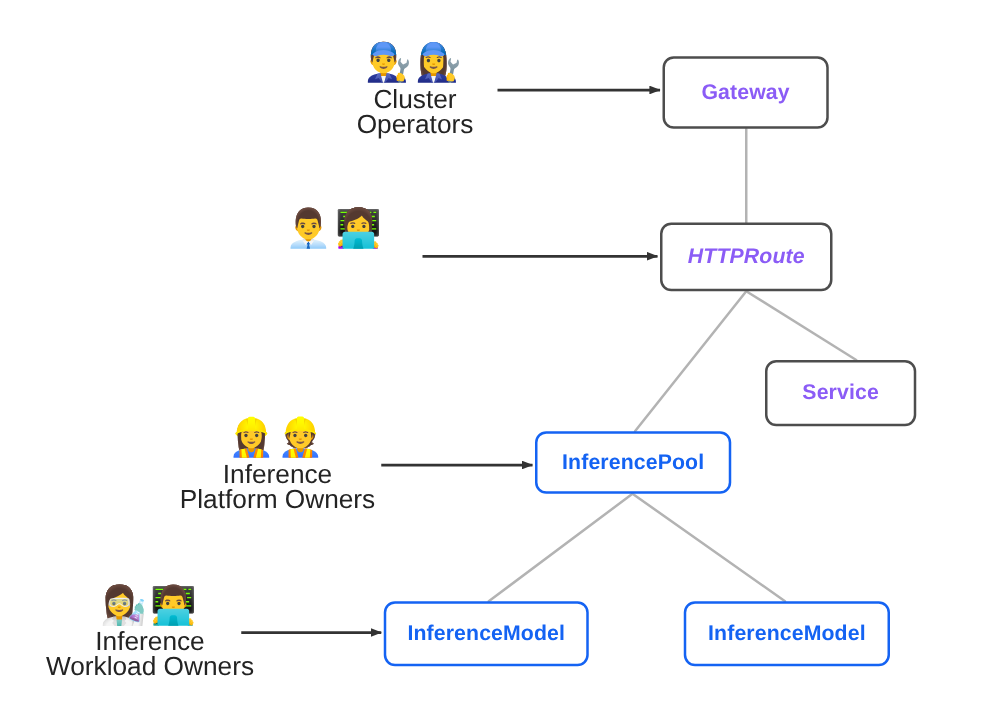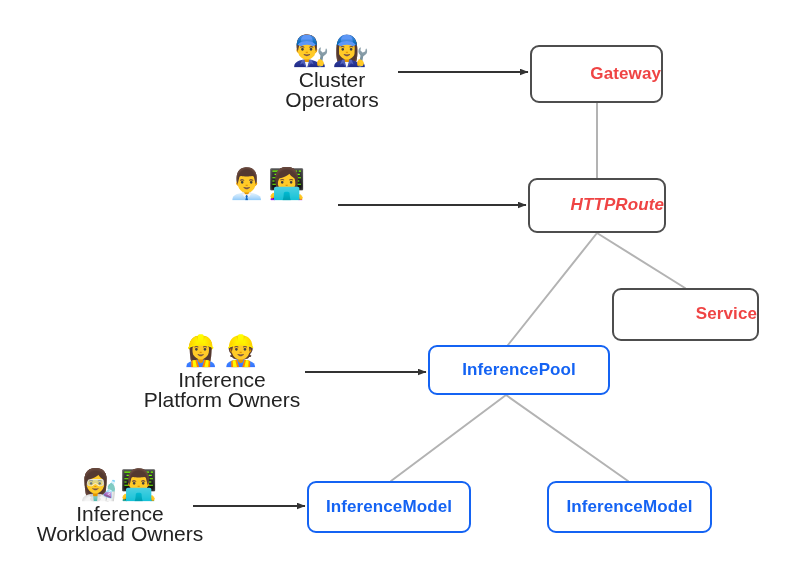--- a/index.html
+++ b/index.html
@@ -31,23 +31,22 @@
     justify-content: center;
     background: #ffffff;
     border-radius: 9px;
     font-weight: bold;
     letter-spacing: 0.1px;
     text-align: center;
     line-height: 1.1;
   }
   .node.plain {
     border: 2px solid #4d4d4d;
-    color: #ef4444;
+    color: #8b5cf6;
     font-size: 17px;
-    justify-content: flex-end;
   }
   .node.highlight {
     border: 2.5px solid #1463f3;
     color: #1463f3;
     font-size: 17px;
   }
   .actor {
     position: absolute;
     box-sizing: border-box;
     text-align: center;
@@ -93,24 +92,24 @@
       </g>
   </svg>
 
   <div id="nodes-layer">
       <div class="node plain" style="left: 530px; top: 45px; width: 133px; height: 58px;">
         <span>Gateway</span>
       </div>
       <div class="node plain" style="left: 528px; top: 178px; width: 138px; height: 55px; font-style: italic;">
         <span>HTTPRoute</span>
       </div>
-      <div class="node plain" style="left: 612px; top: 288px; width: 147px; height: 53px;">
+      <div class="node plain" style="left: 612px; top: 288px; width: 121px; height: 53px;">
         <span>Service</span>
       </div>
-      <div class="node highlight" style="left: 428px; top: 345px; width: 182px; height: 50px;">
+      <div class="node highlight" style="left: 428px; top: 345px; width: 157px; height: 50px;">
         <span>InferencePool</span>
       </div>
       <div class="node highlight" style="left: 307px; top: 481px; width: 164px; height: 52px;">
         <span>InferenceModel</span>
       </div>
       <div class="node highlight" style="left: 547px; top: 481px; width: 165px; height: 52px;">
         <span>InferenceModel</span>
       </div>
     </div>
   <div id="actors-layer">

